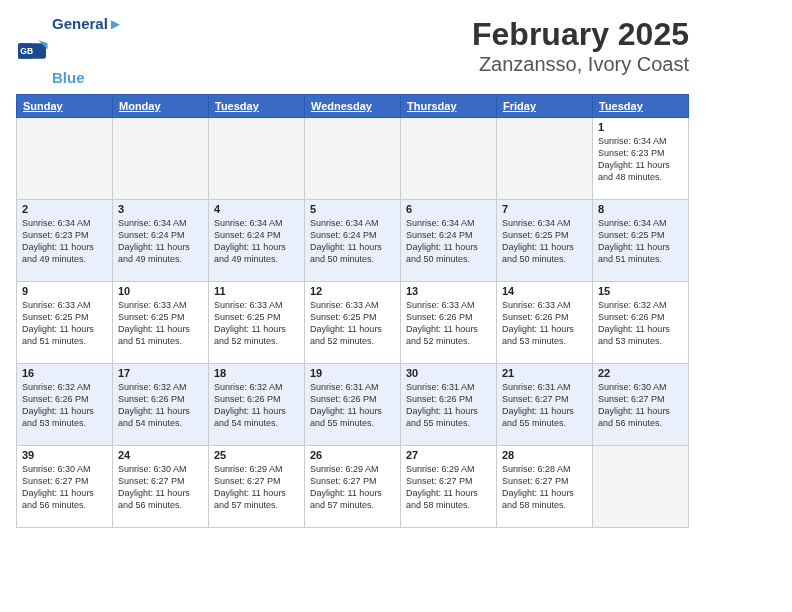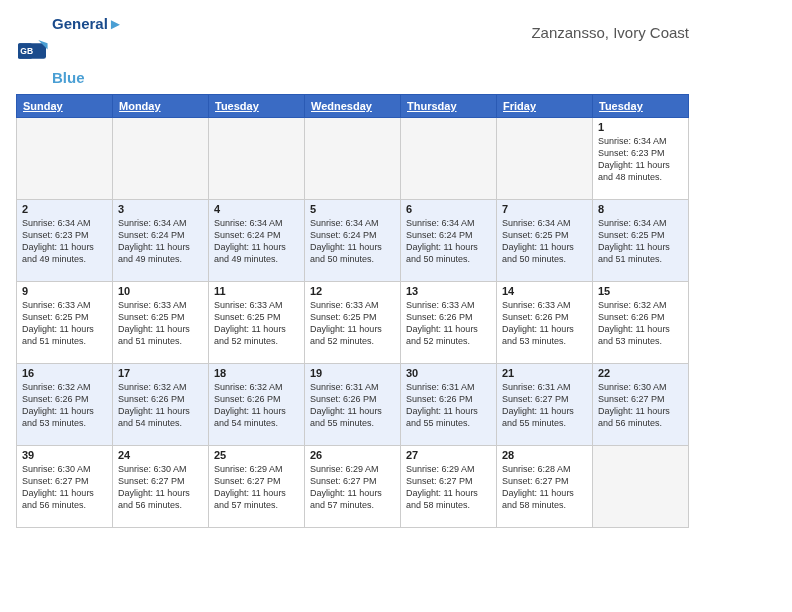--- a/index.html
+++ b/index.html
@@ -3,21 +3,21 @@
   <meta charset="utf-8">
   <style>
     * { box-sizing: border-box; margin: 0; padding: 0; }
     body { font-family: Arial, sans-serif; background: #fff; width: 792px; height: 612px; overflow: hidden; }
     .page { width: 705px; height: 612px; padding: 16px; }
     .header-area { display: flex; justify-content: space-between; align-items: flex-start; margin-bottom: 8px; }
     .logo { display: flex; align-items: center; }
     .logo-icon { width: 32px; height: 28px; margin-right: 4px; }
     .title-area { text-align: right; }
     .main-title { font-size: 32px; font-weight: bold; color: #333; }
-    .subtitle { font-size: 15px; color: #555; margin-top: 8px; }
+    .subtitle { font-size: 20px; color: #555; }
     .calendar { width: 100%; border-collapse: collapse; font-size: 9.5px; }
     .calendar th { background: #3a6bc4; color: #fff; text-align: left; padding: 5px 6px; font-size: 11px; font-weight: bold; border: 1px solid #2a5ab4; text-decoration: underline; }
     .calendar td { border: 1px solid #ccc; vertical-align: top; padding: 3px 5px; width: calc(100%/7); background: #fff; height: 82px; }
     .calendar td.empty { background: #f5f5f5; }
     .day-num { font-size: 11px; font-weight: bold; color: #222; margin-bottom: 2px; }
     .day-info { color: #333; line-height: 1.35; font-size: 9px; }
     .alt-row td { background: #eaf0fb; }
   </style>
 </head>
 <body>
@@ -30,20 +30,21 @@
         <polygon points="28,4 40,16 40,8 28,4" fill="#4a9fd4"></polygon>
         <rect x="2" y="8" width="18" height="20" rx="2" fill="#1a4b8c"></rect>
         <text x="5" y="22" font-size="11" fill="white" font-family="Arial" font-weight="bold">GB</text>
       </svg>
       <div>
         <div style="font-size:15px;font-weight:bold;color:#1a4b8c;line-height:1.1;">General<span style="color:#4a9fd4">►</span></div>
         <div style="font-size:15px;font-weight:bold;color:#4a9fd4;line-height:1.1;margin-top:37px;">Blue</div>
       </div>
     </div>
     <div class="title-area">
+      <div class="main-title">February 2025</div>
       <div class="subtitle">Zanzansso, Ivory Coast</div>
     </div>
   </div>
 
   <table class="calendar">
     <thead>
       <tr>
       <th>Sunday</th>
           <th>Monday</th>
           <th>Tuesday</th>

